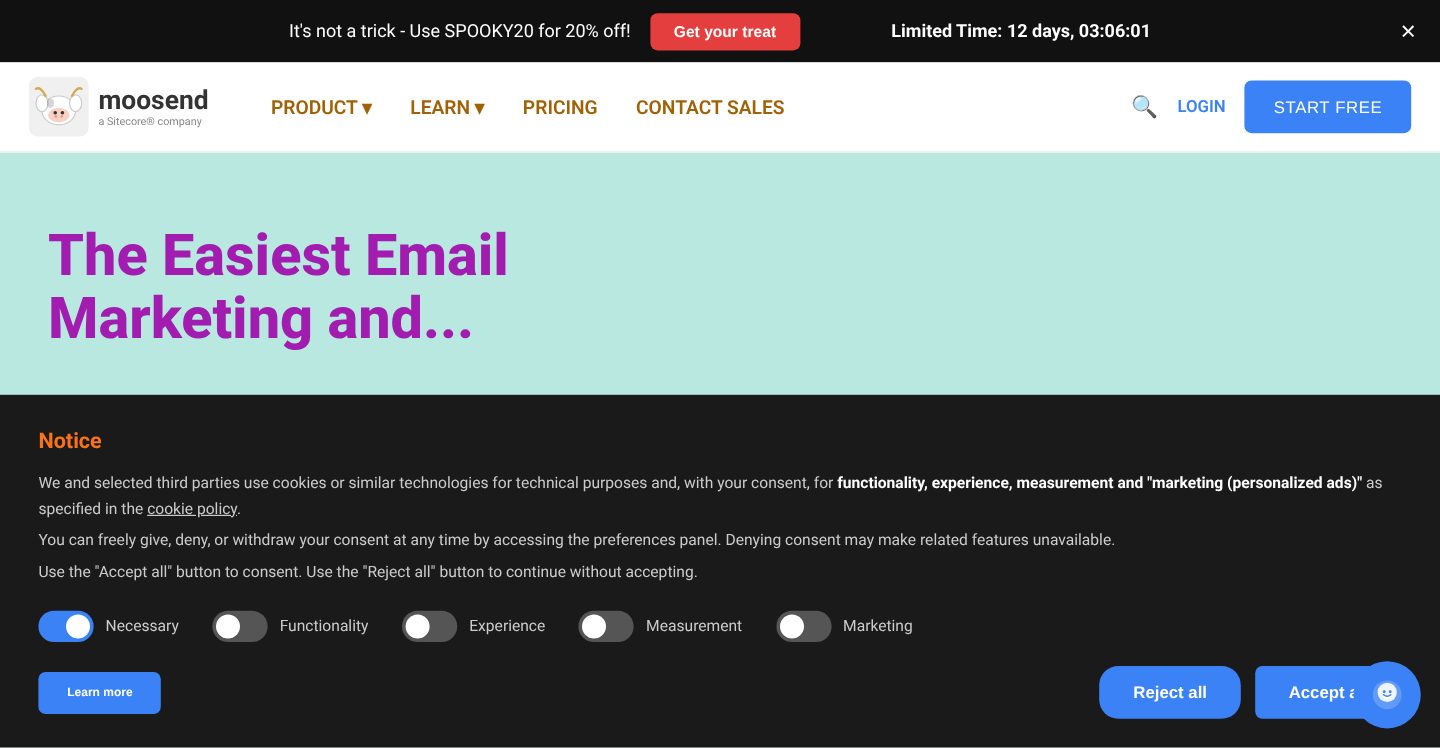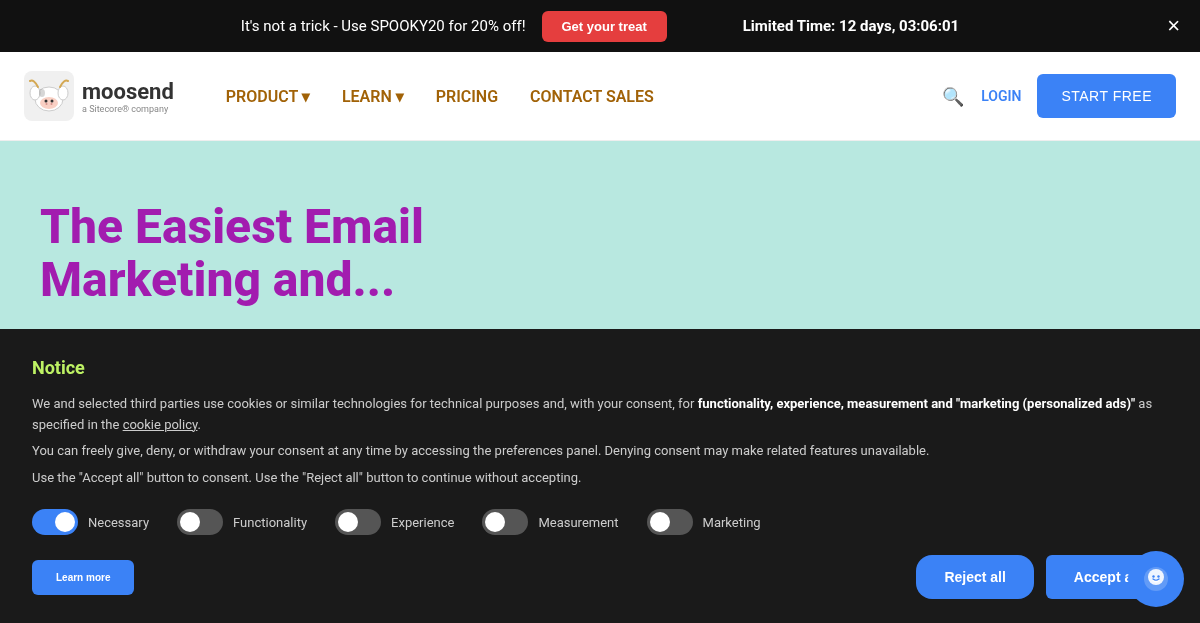--- a/index.html
+++ b/index.html
@@ -41,21 +41,21 @@
       border: none;
       color: #fff;
       font-size: 22px;
       cursor: pointer;
       line-height: 1;
     }
 
     
     .navbar {
       background: #fff;
-      height: 89px;
+      height: 75px;
       display: flex;
       align-items: center;
       padding: 0 24px;
       border-bottom: 1px solid #eee;
       position: relative;
       z-index: 10;
     }
     .logo-area {
       display: flex;
       align-items: center;
@@ -156,21 +156,21 @@
       right: 0;
       background: #1a1a1a;
       color: #fff;
       padding: 28px 32px 24px;
       z-index: 100;
     }
     .cookie-notice-title {
       font-size: 18px;
       font-weight: 700;
       margin-bottom: 16px;
-      color: #bef264;
+      color: #f97316;
     }
     .cookie-notice-text {
       font-size: 13px;
       line-height: 1.6;
       color: #ccc;
       margin-bottom: 6px;
     }
     .cookie-notice-text a {
       color: #ccc;
       text-decoration: underline;

